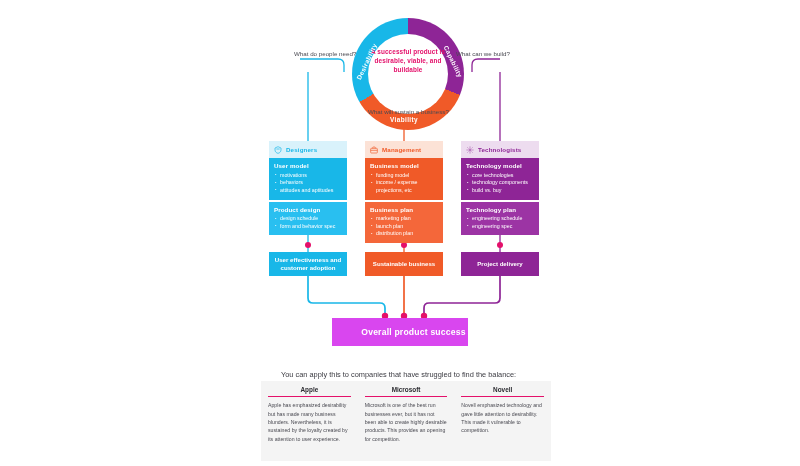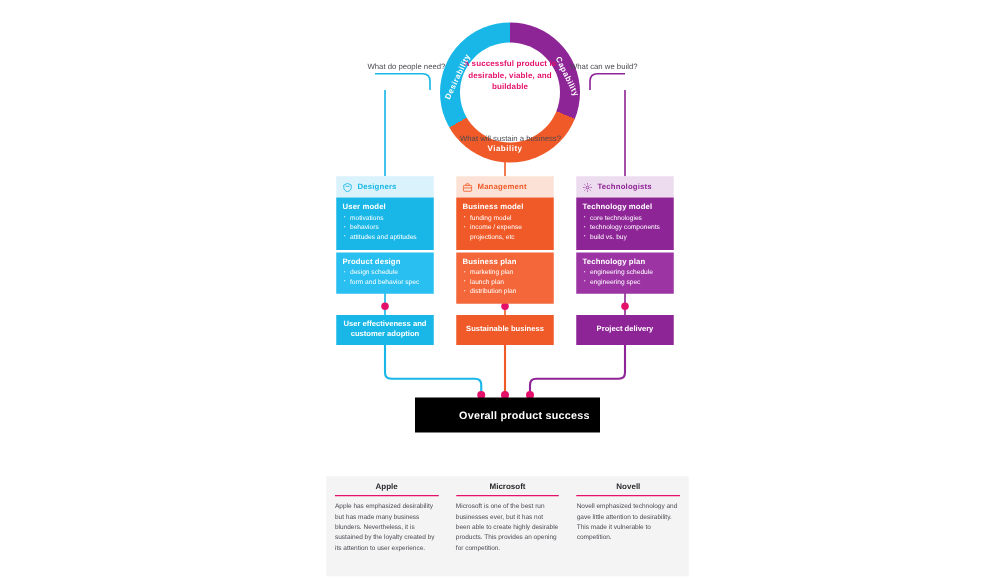--- a/index.html
+++ b/index.html
@@ -67,22 +67,22 @@
 
   
   .outcome { position:absolute; height:24px; width:78px;
     display:flex; align-items:center; justify-content:center; text-align:center;
     font-size:6.1px; font-weight:bold; color:#fff; line-height:1.35; padding:0 4px; }
   .out-blue   { left:269px; top:252px; background:#18b7e8; }
   .out-orange { left:365px; top:252px; background:#f05a28; }
   .out-purple { left:461px; top:252px; background:#8e2596; }
 
   
-  .banner { position:absolute; left:332px; top:318px; width:148px; height:28px;
-    background:#000000; display:flex; align-items:center; justify-content:center;
+  .banner { position:absolute; left:332px; top:318px; width:136px; height:28px;
+    background:#d946ef; display:flex; align-items:center; justify-content:center;
     font-size:8.6px; font-weight:bold; color:#fff; letter-spacing:.2px;padding-left:27px; }
 
   
   .apply-line { position:absolute; left:281px; top:370px; font-size:7.4px; color:#3b3b42; white-space:nowrap; }
   .table { position:absolute; left:261px; top:381px; width:290px; height:80px; background:#f4f4f4; display:flex; }
   .tcol { flex:1; padding:5px 7px 6px 7px; }
   .tcol h5 { margin:0; font-size:6.4px; font-weight:bold; text-align:center; color:#2b2b30; padding-bottom:3px; }
   .trule { height:1.2px; background:#e4106a; margin-bottom:4px; }
   .tcol p { margin:0; font-size:5.2px; line-height:1.62; color:#4a4a52; }
 
@@ -213,20 +213,21 @@
       </ul>
     </div>
   </div>
 
   <div class="outcome out-blue">User effectiveness and customer adoption</div>
   <div class="outcome out-orange">Sustainable business</div>
   <div class="outcome out-purple">Project delivery</div>
 
   <div class="banner">Overall product success</div>
 
+  <div class="apply-line">You can apply this to companies that have struggled to find the balance:</div>
   <div class="table">
     <div class="tcol">
       <h5>Apple</h5>
       <div class="trule"></div>
       <p>Apple has emphasized desirability but has made many business blunders. Nevertheless, it is sustained by the loyalty created by its attention to user experience.</p>
     </div>
     <div class="tcol">
       <h5>Microsoft</h5>
       <div class="trule"></div>
       <p>Microsoft is one of the best run businesses ever, but it has not been able to create highly desirable products. This provides an opening for competition.</p>

